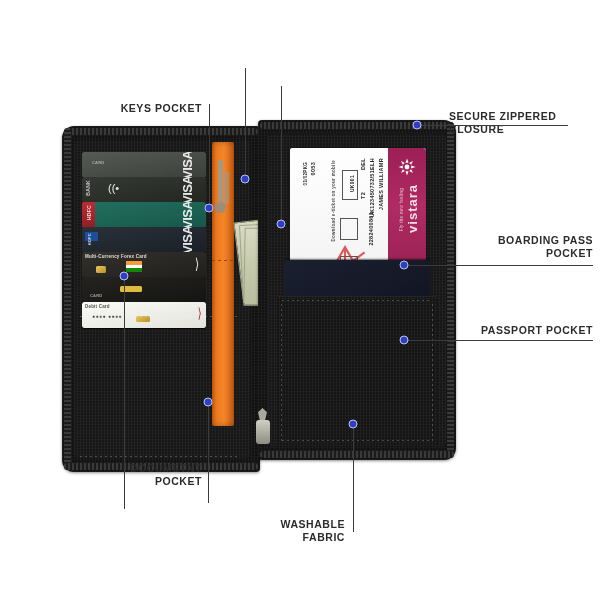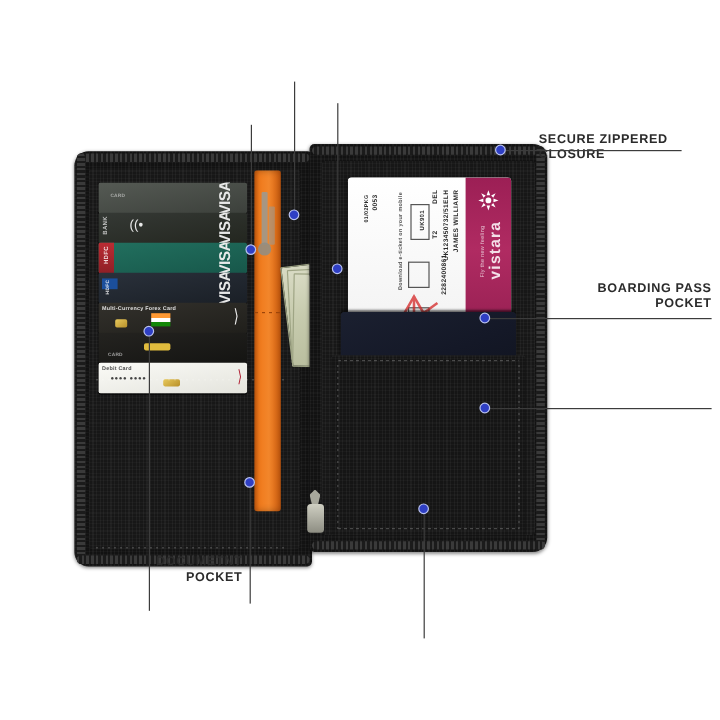--- a/index.html
+++ b/index.html
@@ -552,38 +552,41 @@
       <div class="stitch-v" style="right:5px;top:5px;height:140px;"></div>
     </div>
 
     <div class="zip-pull-stem"></div>
     <div class="zip-pull-tab"></div>
   </div>
 
   <div class="leader v" style="left:245px;top:68px;height:110px;"></div>
   <div class="dot" style="left:245px;top:179px;"></div>
 
+  <div class="callout-label right-align" style="left:38px;top:102px;width:164px;">KEYS POCKET</div>
   <div class="leader v" style="left:209px;top:104px;height:103px;"></div>
   <div class="dot" style="left:209px;top:208px;"></div>
 
   <div class="leader v" style="left:281px;top:86px;height:137px;"></div>
   <div class="dot" style="left:281px;top:224px;"></div>
 
   <div class="callout-label left-align" style="left:449px;top:110px;width:160px;">SECURE ZIPPERED CLOSURE</div>
   <div class="leader h" style="left:418px;top:125px;width:150px;"></div>
   <div class="dot" style="left:417px;top:125px;"></div>
 
   <div class="callout-label right-align" style="left:449px;top:234px;width:144px;">BOARDING PASS
 POCKET</div>
   <div class="leader h" style="left:404px;top:265px;width:189px;"></div>
   <div class="dot" style="left:404px;top:265px;"></div>
 
+  <div class="callout-label right-align" style="left:449px;top:324px;width:144px;">PASSPORT POCKET</div>
   <div class="leader h" style="left:404px;top:340px;width:189px;"></div>
   <div class="dot" style="left:404px;top:340px;"></div>
 
+  <div class="callout-label right-align" style="left:235px;top:518px;width:110px;">WASHABLE FABRIC</div>
   <div class="leader v" style="left:353px;top:425px;height:107px;"></div>
   <div class="dot" style="left:353px;top:424px;"></div>
 
   <div class="callout-label right-align" style="left:90px;top:462px;width:112px;">DOCUMETNT
 POCKET</div>
   <div class="leader v" style="left:208px;top:403px;height:100px;"></div>
   <div class="dot" style="left:208px;top:402px;"></div>
 
   <div class="leader v" style="left:124px;top:277px;height:232px;"></div>
   <div class="dot" style="left:124px;top:276px;"></div>

